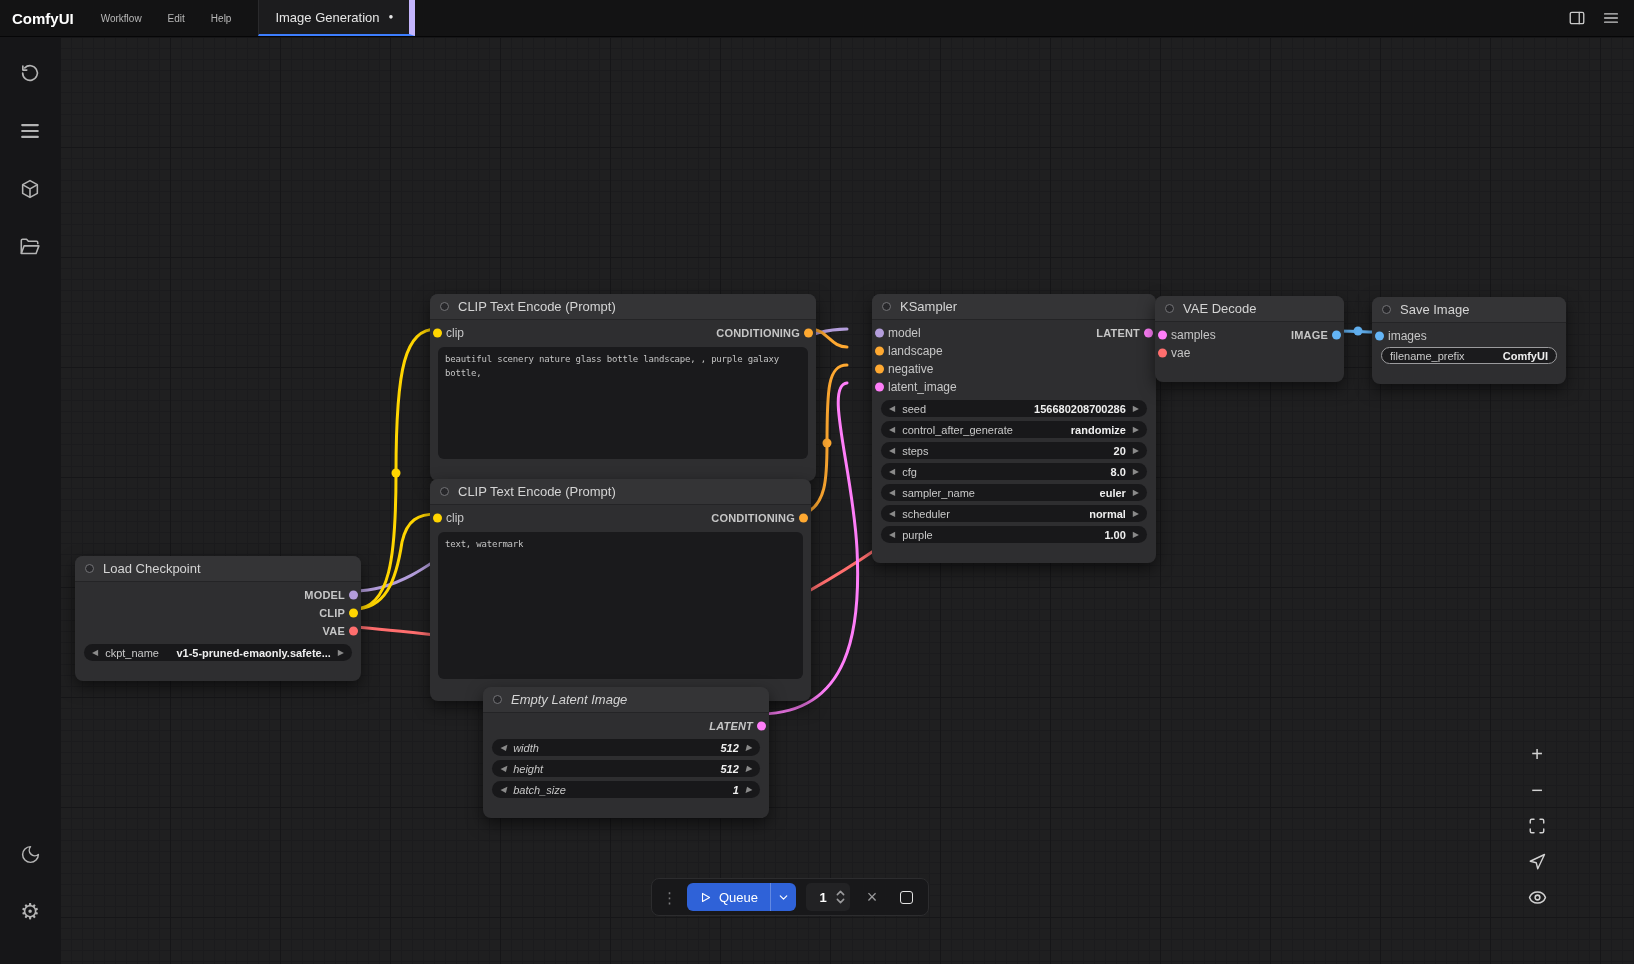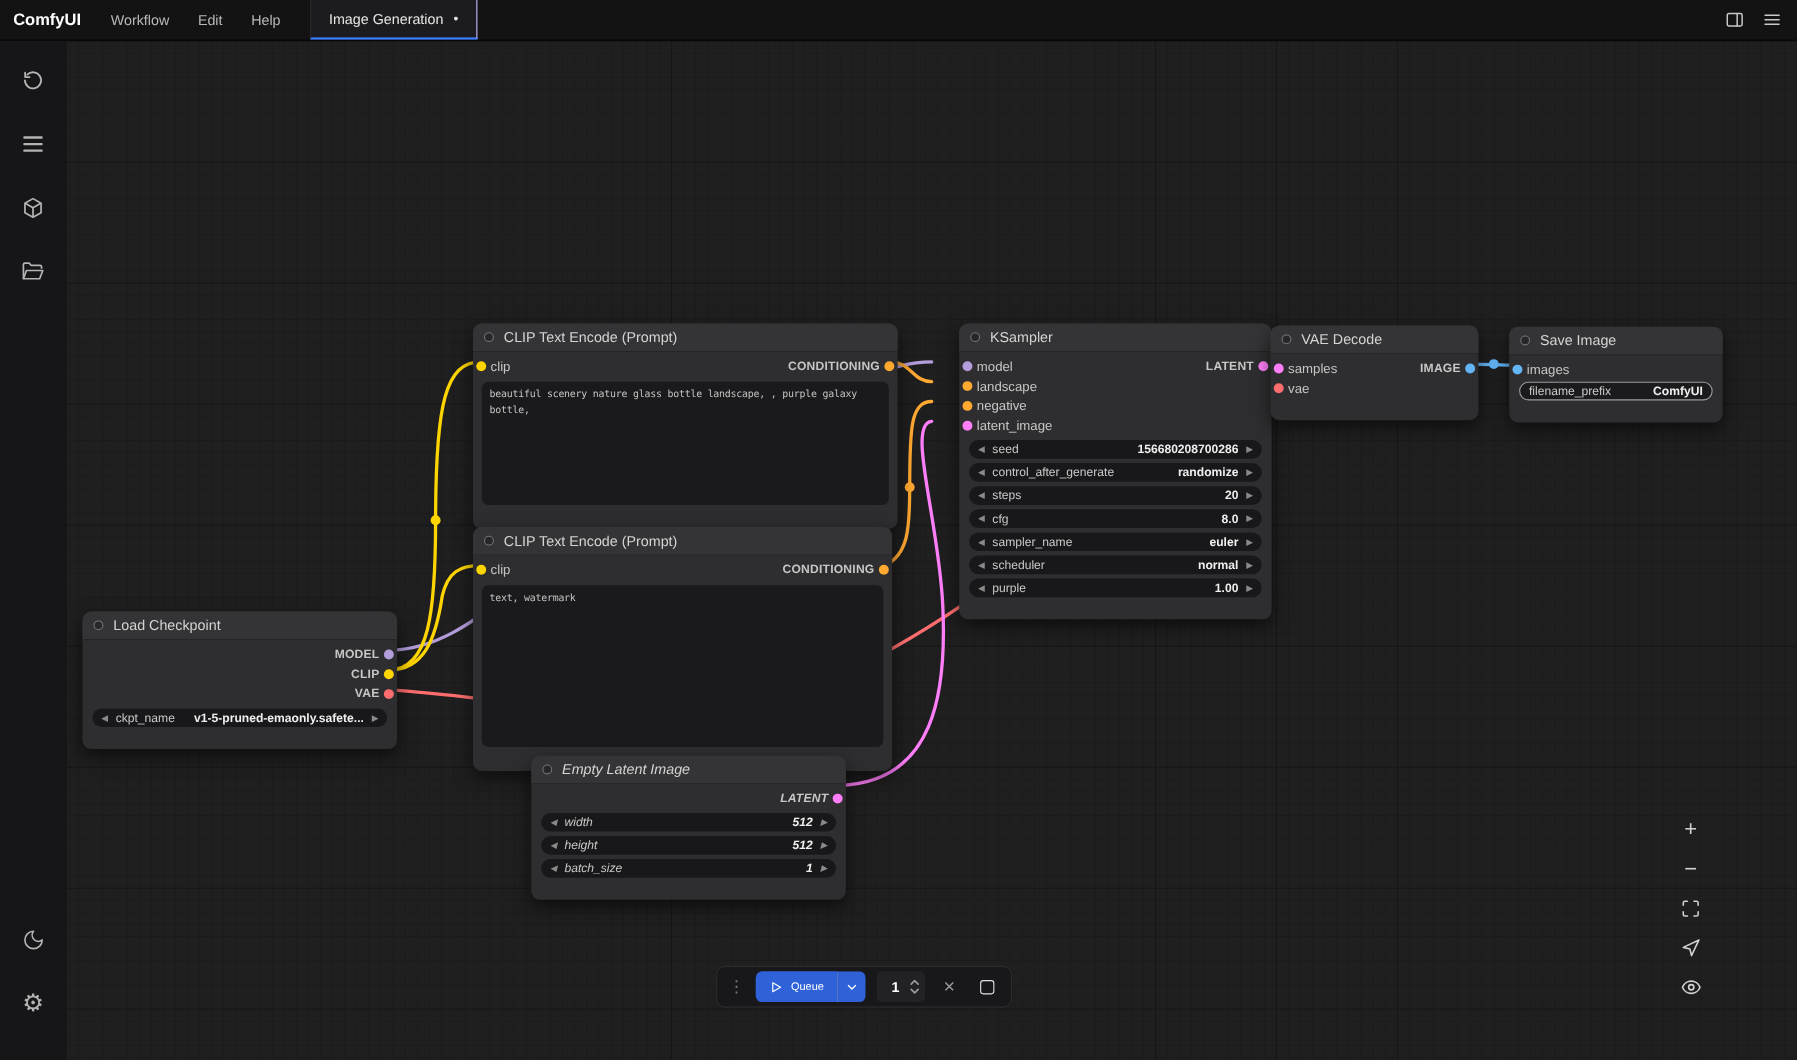--- a/index.html
+++ b/index.html
@@ -3,23 +3,23 @@
 <meta charset="utf-8">
 <style>
   * { margin:0; padding:0; box-sizing:border-box; }
   html,body { width:1634px; height:964px; overflow:hidden; background:#131314;
     font-family:"Liberation Sans",sans-serif; -webkit-font-smoothing:antialiased; }
 
   
   .topbar { position:absolute; top:0; left:0; right:0; height:37px; background:#131314;
     display:flex; align-items:stretch; z-index:30; border-bottom:1px solid #060607; }
   .logo { color:#ffffff; font-weight:bold; font-size:15px; display:flex; align-items:center; padding:0 14px 0 12px; }
-  .menu-item { color:#b8b8b8; font-size:13px; display:flex; align-items:center; padding:0 13px; cursor:pointer; }
+  .menu-item { color:#b8b8b8; font-size:10px; display:flex; align-items:center; padding:0 13px; cursor:pointer; }
   .tab { display:flex; align-items:center; gap:9px; padding:0 16px; margin-left:14px;
-    background:#1c1c1e; border-left:1px solid #2a2a2c; border-right:1px solid #c4b5fd;
+    background:#1c1c1e; border-left:1px solid #2a2a2c; border-right:6px solid #c4b5fd;
     border-bottom:2px solid #3d7eff; color:#e6e6e6; font-size:13px; }
   .dirty-dot { font-size:8px; color:#e6e6e6; line-height:1; }
   .topbar-right { margin-left:auto; display:flex; align-items:center; gap:4px; padding-right:8px; color:#c9c9c9; }
   .tb-btn { width:30px; height:28px; display:flex; align-items:center; justify-content:center; cursor:pointer; border-radius:4px; }
 
   
   .sidebar { position:absolute; top:37px; left:0; bottom:0; width:60px; background:#161618;
     display:flex; flex-direction:column; align-items:center; padding:16px 0 14px; z-index:29; }
   .sb-btn { width:40px; height:40px; display:flex; align-items:center; justify-content:center;
     color:#b4b4b4; margin-bottom:18px; cursor:pointer; border-radius:6px; }
@@ -67,21 +67,21 @@
     font-family:"DejaVu Sans Mono",monospace; font-size:9px; letter-spacing:-0.2px;
     color:#c4c4c4; line-height:1.5; cursor:text; overflow:hidden; }
 
   
   .queue-bar { position:absolute; left:591px; top:841px; height:38px; z-index:20;
     background:#18181a; border:1px solid #2c2c2e; border-radius:8px;
     display:flex; align-items:center; gap:10px; padding:0 10px; }
   .drag-handle { color:#7a7a7c; font-size:15px; cursor:grab; line-height:1; }
   .queue-group { display:flex; height:28px; }
   .queue-btn { display:flex; align-items:center; gap:7px; background:#2f62d8; border:none;
-    color:#fff; font-size:10px; padding:0 12px; border-radius:6px 0 0 6px; cursor:pointer;
+    color:#fff; font-size:13px; padding:0 12px; border-radius:6px 0 0 6px; cursor:pointer;
     font-family:"Liberation Sans",sans-serif; }
   .queue-caret { display:flex; align-items:center; justify-content:center; width:26px; background:#2f62d8;
     border:none; border-left:1px solid rgba(255,255,255,.25); color:#fff; border-radius:0 6px 6px 0; cursor:pointer; }
   .batch-box { display:flex; align-items:center; height:28px; background:#222224; border-radius:5px; padding:0 4px 0 10px; }
   .batch-value { color:#fff; font-size:13px; font-weight:bold; min-width:14px; text-align:center; }
   .stepper { display:flex; flex-direction:column; justify-content:center; margin-left:5px; color:#9a9a9c; }
   .stepper svg { display:block; cursor:pointer; }
   .icon-btn { display:flex; align-items:center; justify-content:center; width:24px; height:28px;
     background:none; border:none; color:#9a9a9c; cursor:pointer; font-size:18px; font-family:"Liberation Sans",sans-serif; }
   .stop-square { width:13px; height:13px; border:1.7px solid #e2e2e2; border-radius:3px; }

